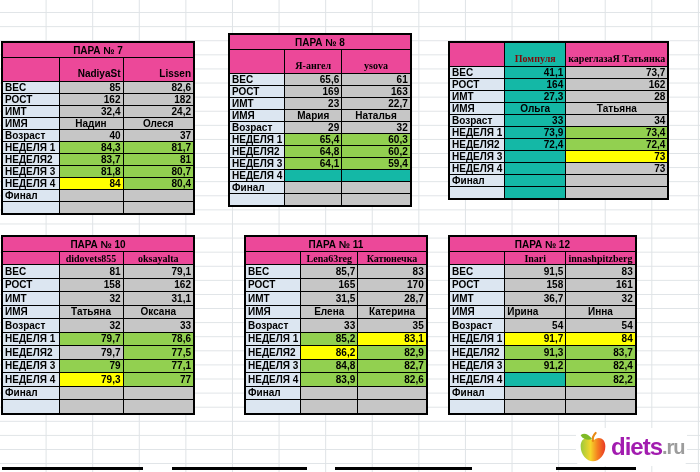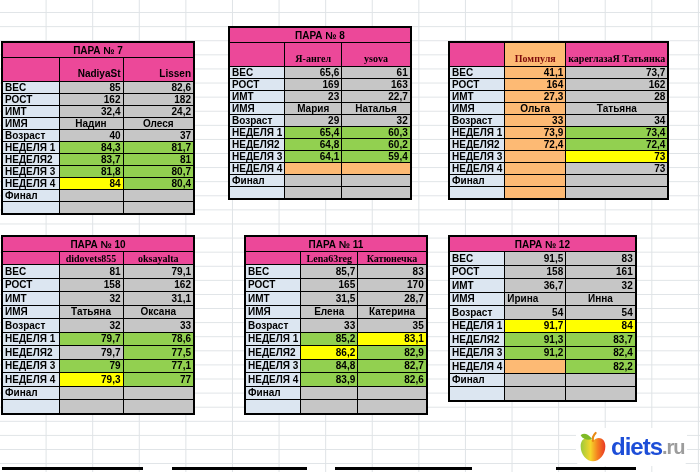--- a/index.html
+++ b/index.html
@@ -26,34 +26,34 @@
   .t-top td.val,.t-top td.lab{height:11px;}
   .t-bot td.val,.t-bot td.lab{height:12.5px;}
   td.lab{font-size:9px;text-align:left;padding-left:2px;}
   td.val{font-size:10px;}
   .al-r{text-align:right;}
   .al-c{text-align:center;}
   .al-l{text-align:left;}
   .bg-gray{background:#C6C6C6;}
   .bg-green{background:#92D050;}
   .bg-yellow{background:#FFFF00;}
-  .bg-red{background:#fdba74;margin-top:12px;}
+  .bg-red{background:#14b8a6;margin-top:12px;}
   .bg-cyan{background:#ec4899;}
   .bg-label{background:#DCE6F1;}
   td.u-cell{font-size:12px;}
   .u-sans{font-family:"Liberation Sans",sans-serif;text-align:right;padding-left:5px;color:#000;}
   .u-serif{font-family:"Liberation Serif",serif;text-align:center;color:#A21414;}
   .u-serif.bg-red{color:#7F0B0B;}
   .u-dark{color:#141414;}
   .cutline{position:absolute;top:467px;height:3px;background:#000;}
   .logo{
     position:absolute;left:576px;top:428px;height:38px;display:flex;
     align-items:center;background:#fff;padding:0 2px;border-radius:6px;
   }
-  .logo .brand{font-size:24px;font-weight:bold;color:#1d4ed8;letter-spacing:-1px;margin-left:3px;}
+  .logo .brand{font-size:24px;font-weight:bold;color:#a21caf;letter-spacing:-1px;margin-left:3px;}
   .logo .suffix{font-size:20px;font-weight:bold;color:#9C9C9C;letter-spacing:-1px;}
 </style>
 </head>
 <body>
 
 <div class="sheet" id="sheet">
 
   <div class="cutline" style="left:2px;width:141px;"></div>
   <div class="cutline" style="left:172px;width:135px;"></div>
   <div class="cutline" style="left:335px;width:137px;"></div>
@@ -142,21 +142,21 @@
           <td class="val bg-gray al-r"></td>
           <td class="val bg-gray al-r"></td>
         </tr>
         <tr>
           <td class="lab bg-label"></td>
           <td class="val bg-gray al-r"></td>
           <td class="val bg-gray al-r"></td>
         </tr>
       </tbody>
     </table>
-    <table class="pair t-top" style="left: 228px; top: 26px; padding-left: 46px;">
+    <table class="pair t-top" style="left: 228px; top: 33px; padding-left: 46px;">
       <colgroup>
         <col style="width: 54px;">
         <col style="width: 57px;">
         <col style="width: 69px;">
       </colgroup>
       <tbody>
         <tr>
           <td colspan="3" class="title bg-cyan">ПАРА № 8</td>
         </tr>
         <tr class="u-row">
@@ -437,20 +437,25 @@
     <table class="pair t-bot" style="left: 448px; top: 235px;">
       <colgroup>
         <col style="width: 52px;">
         <col style="width: 61px;">
         <col style="width: 70px;">
       </colgroup>
       <tbody>
         <tr>
           <td colspan="3" class="title bg-cyan">ПАРА № 12</td>
         </tr>
+        <tr class="u-row">
+          <td class="bg-cyan"></td>
+          <td class="u-cell u-serif bg-cyan">Inari</td>
+          <td class="u-cell u-serif bg-cyan">innashpitzberg</td>
+        </tr>
         <tr>
           <td class="lab bg-label">ВЕС</td>
           <td class="val bg-gray al-r">91,5</td>
           <td class="val bg-gray al-r">83</td>
         </tr>
         <tr>
           <td class="lab bg-label">РОСТ</td>
           <td class="val bg-gray al-r">158</td>
           <td class="val bg-gray al-r">161</td>
         </tr>

